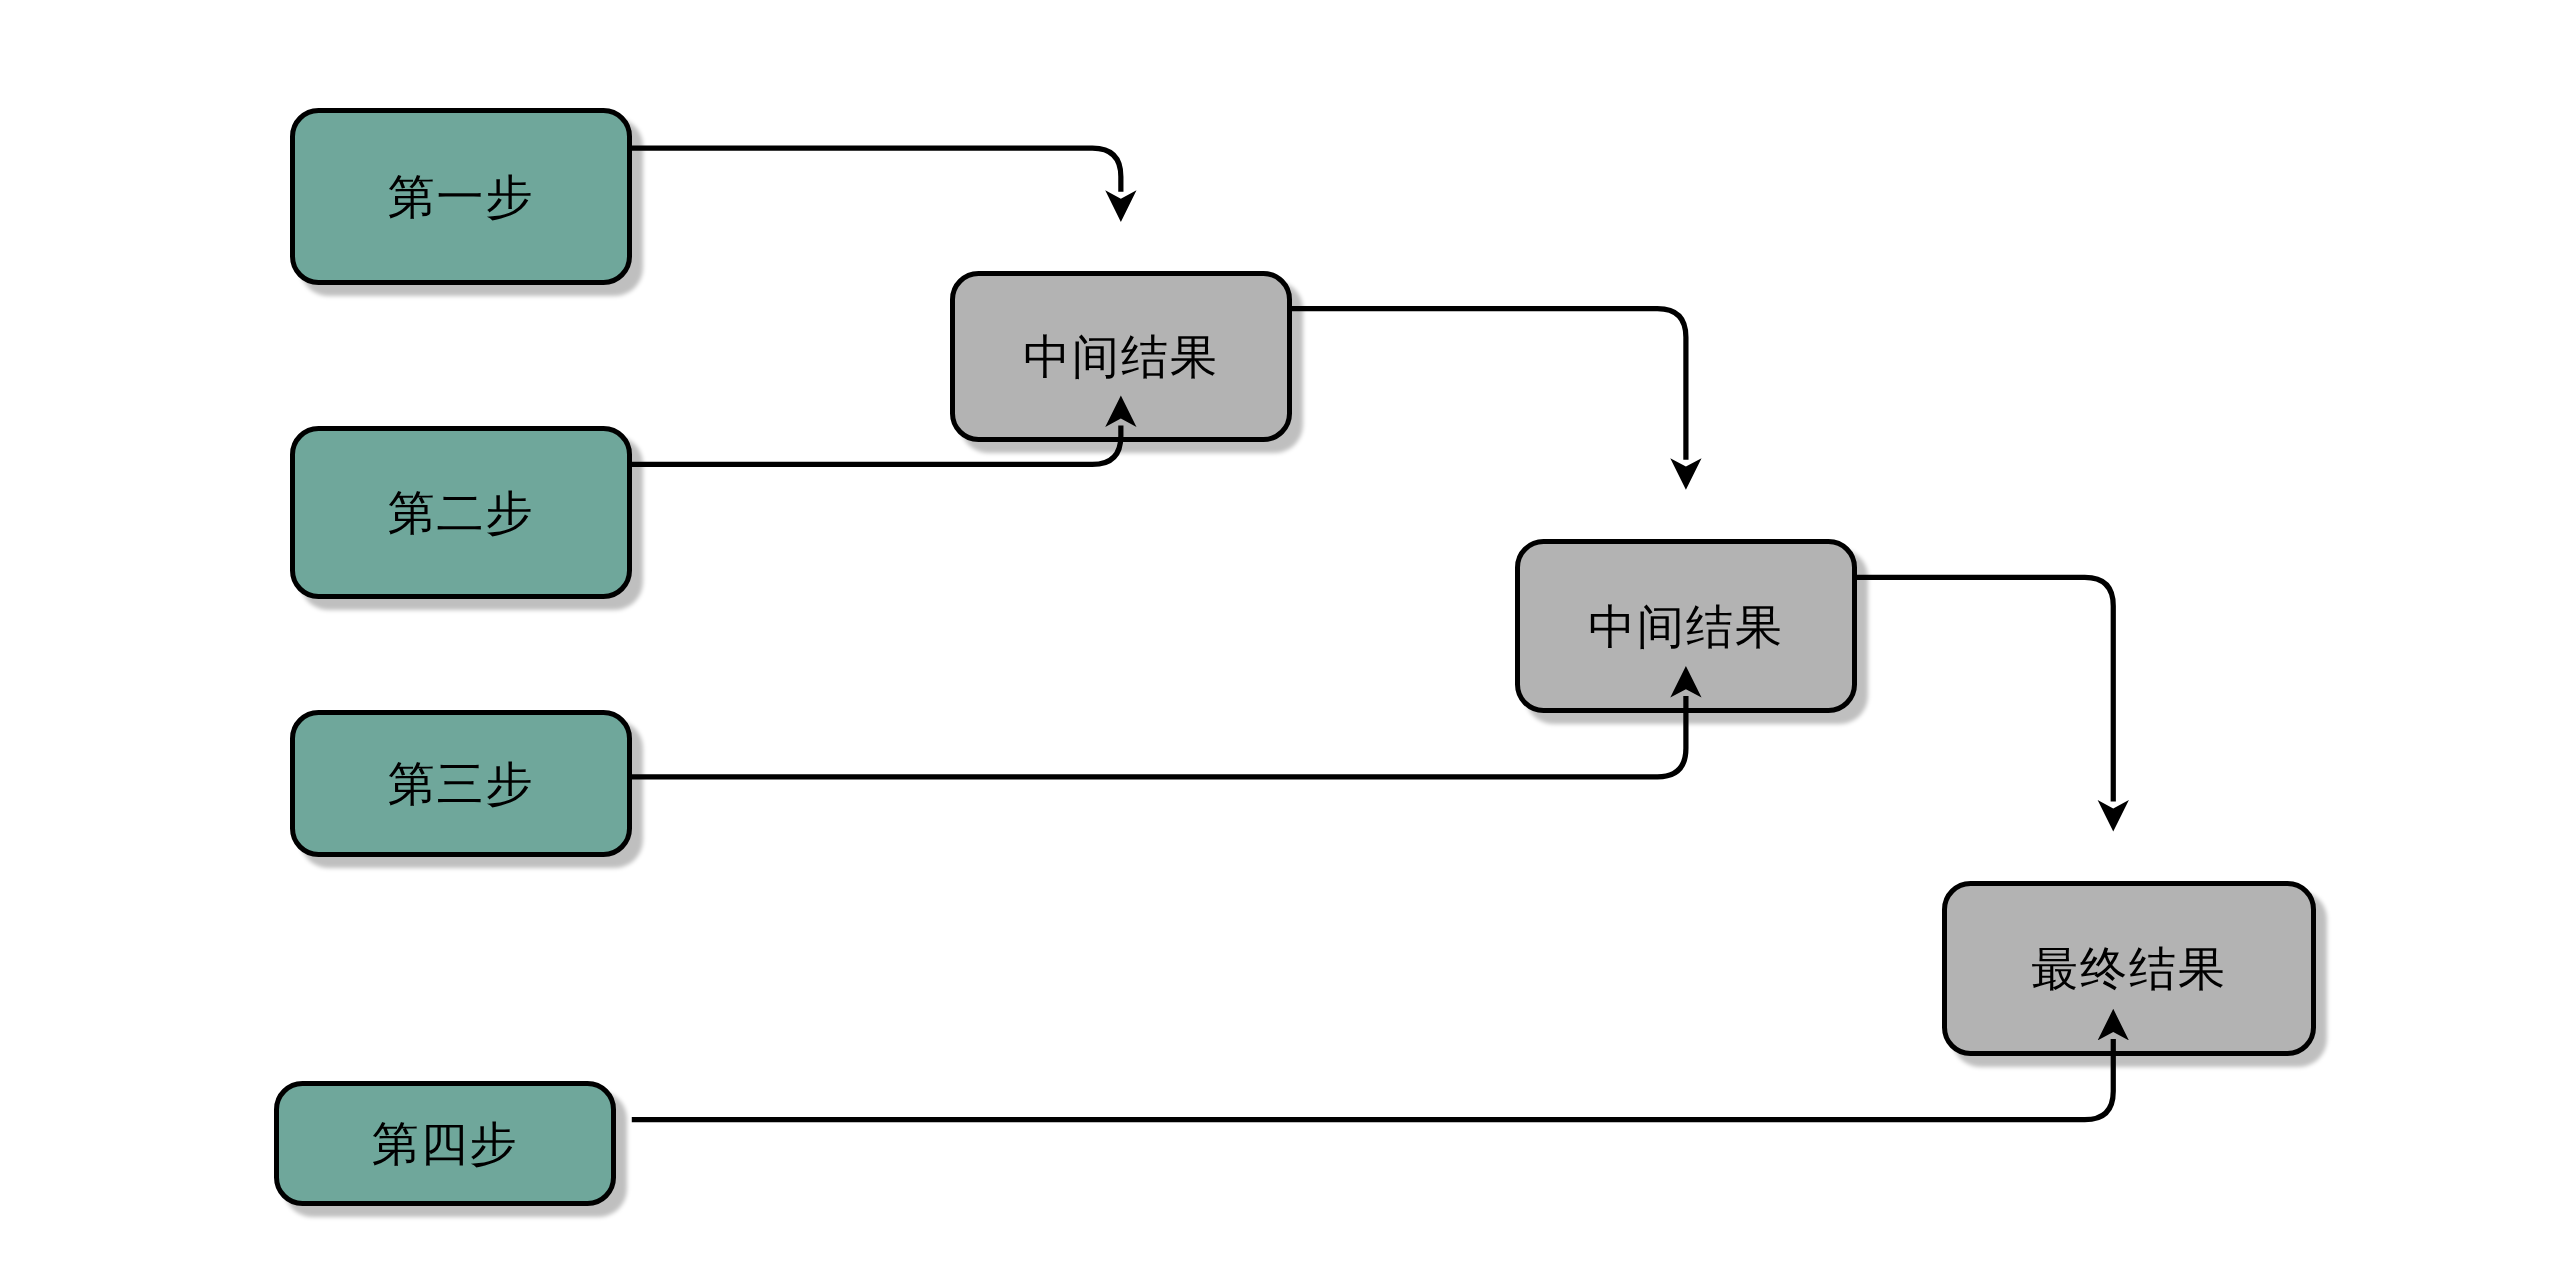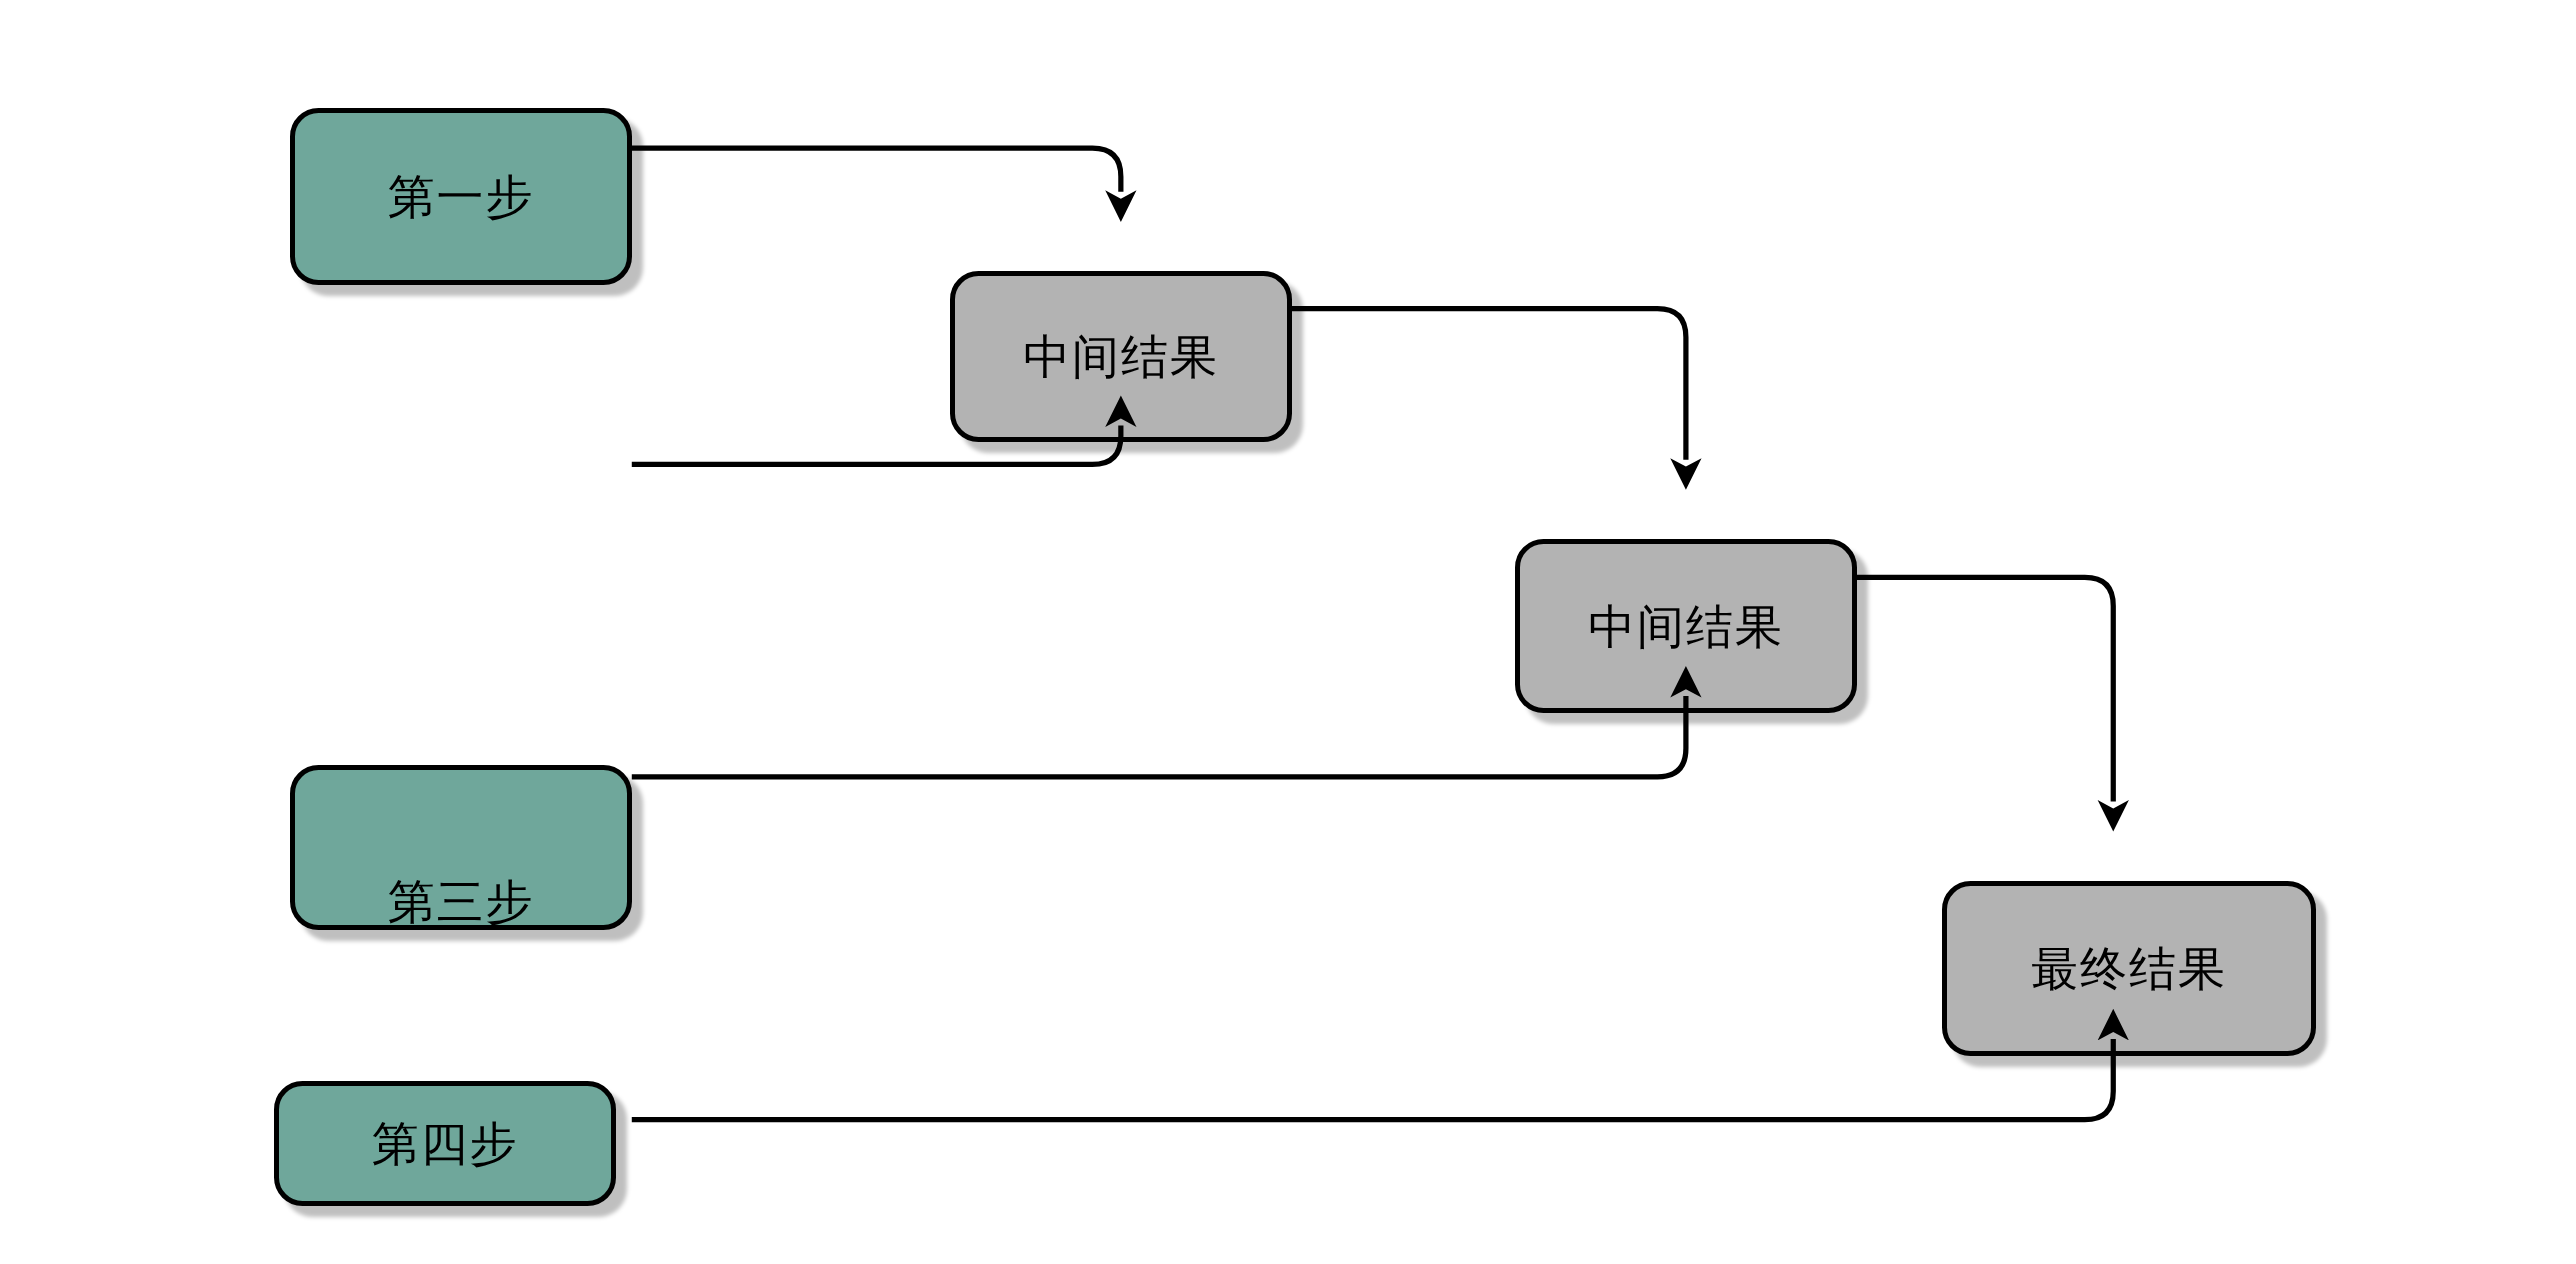--- a/index.html
+++ b/index.html
@@ -32,21 +32,21 @@
   .node .label {
     font-size: 47px;
     line-height: 1;
     color: var(--text, #000000);
     white-space: nowrap;
     letter-spacing: 1.9px;
   }
   
   #n-step1 { left: 290px;  top: 60px;   width: 342px; height: 177px; }
   #n-step2 { left: 290px;  top: 378px;  width: 342px; height: 173px; }
-  #n-step3 { left: 290px;  top: 717px;  width: 342px; height: 165px; align-items: flex-end; }
+  #n-step3 { left: 290px;  top: 662px;  width: 342px; height: 147px; }
   #n-step4 { left: 274px;  top: 1033px; width: 342px; height: 125px; }
   #n-mid1  { left: 950px; top: 223px;  width: 342px; height: 171px; }
   #n-mid2  { left: 1515px; top: 491px;  width: 342px; height: 174px; }
   #n-final { left: 1942px; top: 833px;  width: 374px; height: 175px; }
 
   svg.edges {
     position: absolute;
     left: 0; top: 0;
     width: 2576px;
     height: 1264px;
@@ -59,20 +59,23 @@
     stroke-width: 5.5;
   }
 </style>
 </head>
 <body>
 
 <div class="canvas">
 
   <div class="node step" id="n-step1">
     <span class="label">第一步</span>
+  </div>
+  <div class="node step" id="n-step2">
+    <span class="label">第二步</span>
   </div>
   <div class="node step" id="n-step3">
     <span class="label">第三步</span>
   </div>
   <div class="node step" id="n-step4">
     <span class="label">第四步</span>
   </div>
 
   <div class="node result" id="n-mid1">
     <span class="label">中间结果</span>

